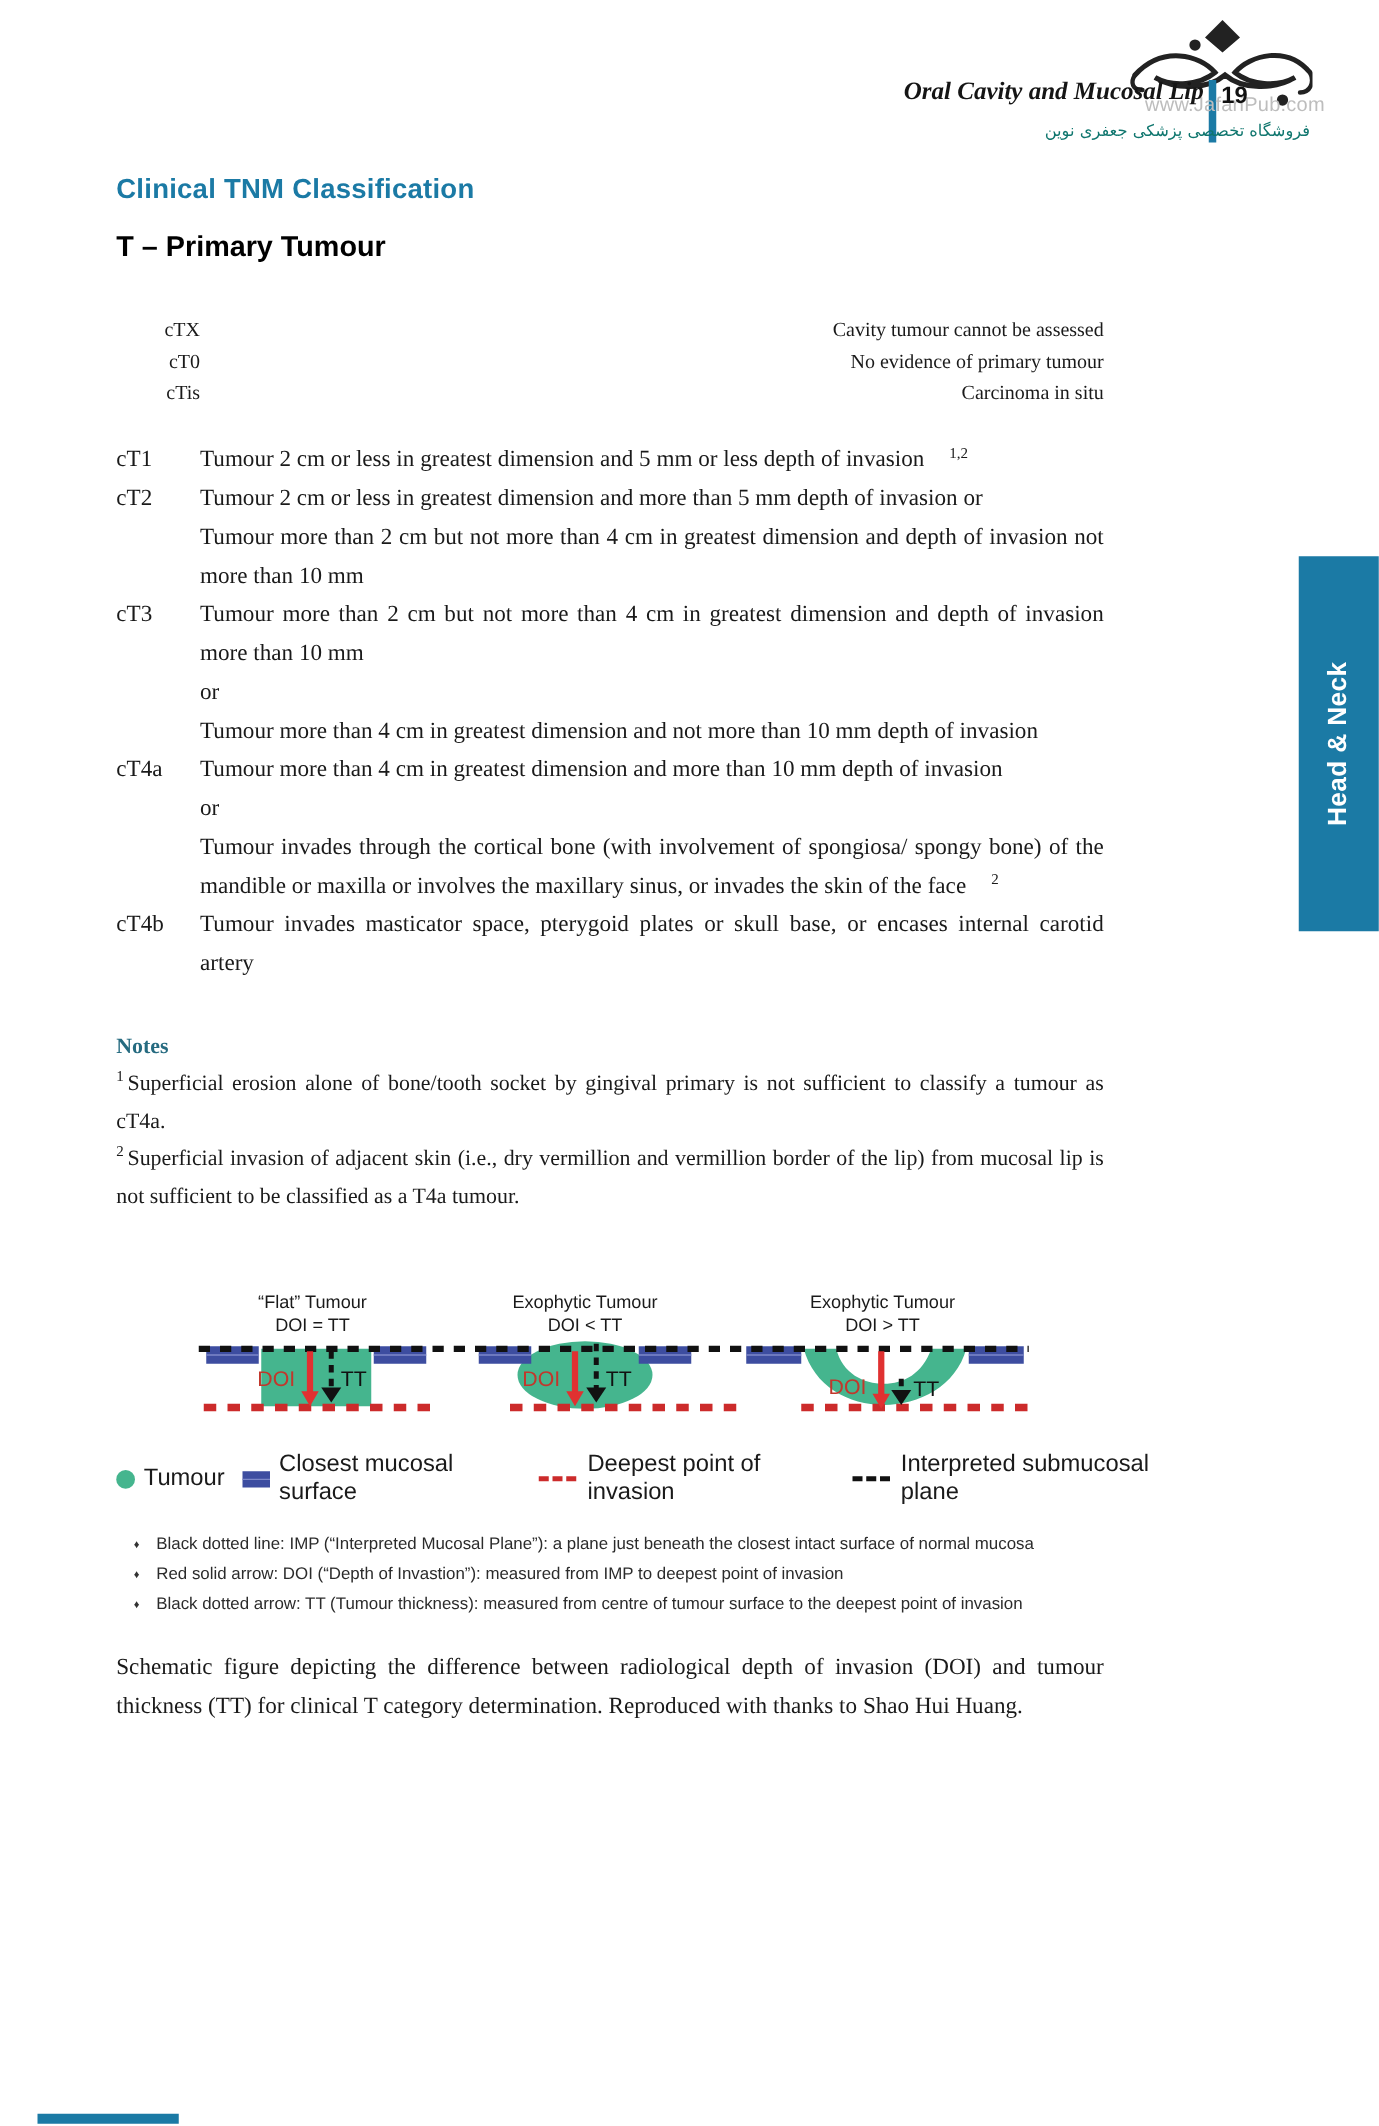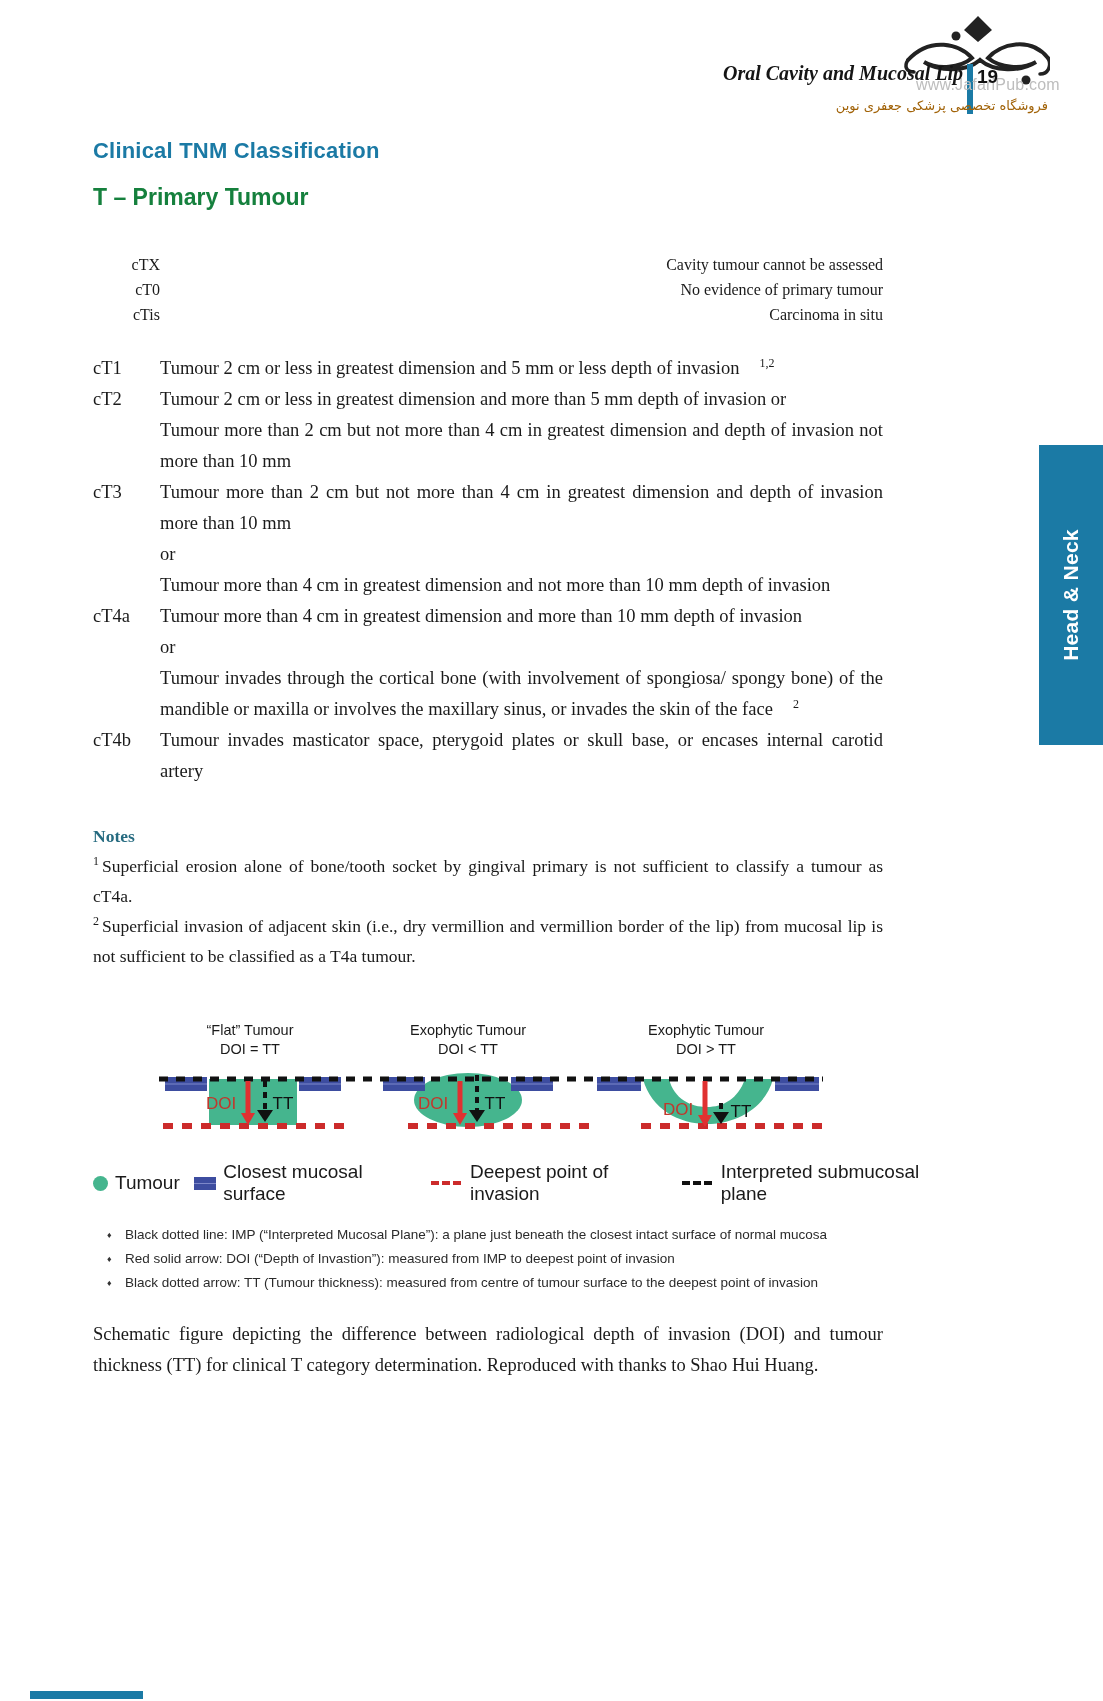--- a/index.html
+++ b/index.html
@@ -10,38 +10,38 @@
   
   .hdr{position:absolute;top:0;left:0;width:100%;height:130px;}
   .ornament{position:absolute;top:14px;left:900px;}
   .vbar{position:absolute;top:64px;left:967px;width:6px;height:50px;background:#1b7aa5;}
   .watermark{position:absolute;top:76px;left:916px;font-family:"Liberation Sans",sans-serif;
              font-size:16px;color:#bdbdbd;letter-spacing:.2px;z-index:1;}
   .running-title{position:absolute;top:62px;right:140px;font-style:italic;font-weight:bold;
                  font-size:20px;color:#151515;z-index:2;white-space:nowrap;text-align:center;}
   .pagenum{position:absolute;top:66px;left:977px;font-family:"Liberation Sans",sans-serif;
            font-weight:bold;font-size:19px;color:#111;z-index:3;}
-  .persian{position:absolute;top:98px;right:55px;font-size:13px;color:#a16207;direction:rtl;
+  .persian{position:absolute;top:98px;right:55px;font-size:13px;color:#0f766e;direction:rtl;
            font-family:"DejaVu Sans",sans-serif;z-index:2;}
 
   
   .side-tab{position:absolute;top:445px;right:0;width:64px;height:300px;background:#1b7aa5;}
   .side-tab .lbl{position:absolute;left:50%;top:50%;transform:translate(-50%,-50%) rotate(-90deg);
                  white-space:nowrap;color:#fff;font-family:"Liberation Sans",sans-serif;
                  font-weight:bold;font-size:21px;letter-spacing:.3px;}
 
   
   .bottom-bar{position:absolute;left:30px;top:1691px;width:113px;height:8px;background:#1b7aa5;}
 
   
   .content{position:absolute;left:93px;top:0;width:790px;}
   h1.title{margin:138px 0 0 0;font-family:"Liberation Sans",sans-serif;font-weight:bold;
            font-size:22px;color:#1b7aa5;letter-spacing:.2px;}
   h2.subtitle{margin:20px 0 0 0;font-family:"Liberation Sans",sans-serif;font-weight:bold;
-              font-size:23px;color:#15803d;}
+              font-size:23px;color:#000000;}
 
   .short-defs{margin-top:41px;font-size:16px;line-height:25px;text-align:right;}
   .sd-row{display:flex;}
   .sd-code{width:67px;flex:0 0 67px;}
   .sd-text{flex:1;}
 
   .t-defs{margin-top:26px;font-size:18.5px;line-height:31px;}
   .td-row{display:flex;}
   .td-code{width:67px;flex:0 0 67px;}
   .td-body{flex:1;}
@@ -51,21 +51,21 @@
   .notes sup{margin-left:0;margin-right:3px;}
 
   .notes{margin-top:34px;}
   .notes-hd{font-weight:bold;font-size:18px;color:#266b80;margin:0 0 4px 0;}
   .notes p{margin:0;font-size:17.5px;line-height:30px;text-align:justify;}
 
   
   .figure{position:relative;margin-top:50px;width:860px;}
   .fig-heads{position:relative;height:46px;font-family:"Liberation Sans",sans-serif;
              font-size:14.5px;color:#1a1a1a;}
-  .fh{position:absolute;top:0;width:190px;text-align:center;line-height:19px;}
+  .fh{position:absolute;top:12px;width:190px;text-align:center;line-height:19px;}
   .fh.f1{left:62px;} .fh.f2{left:280px;} .fh.f3{left:518px;}
 
   .legend{margin-top:16px;display:flex;align-items:center;font-family:"Liberation Sans",sans-serif;
           font-size:19px;color:#1a1a1a;}
   .leg-item{display:flex;align-items:center;margin-right:14px;}
   .leg-item:last-child{margin-right:0;}
   .sw-dot{width:15px;height:15px;border-radius:50%;background:#45b58e;margin-right:7px;}
   .sw-rect{width:24px;height:13px;background:#3d4da0;margin-right:7px;position:relative;}
   .sw-rect:after{content:"";position:absolute;left:0;top:6px;width:100%;height:1px;background:#7d88c9;}
   .sw-dash{display:flex;margin-right:6px;}

